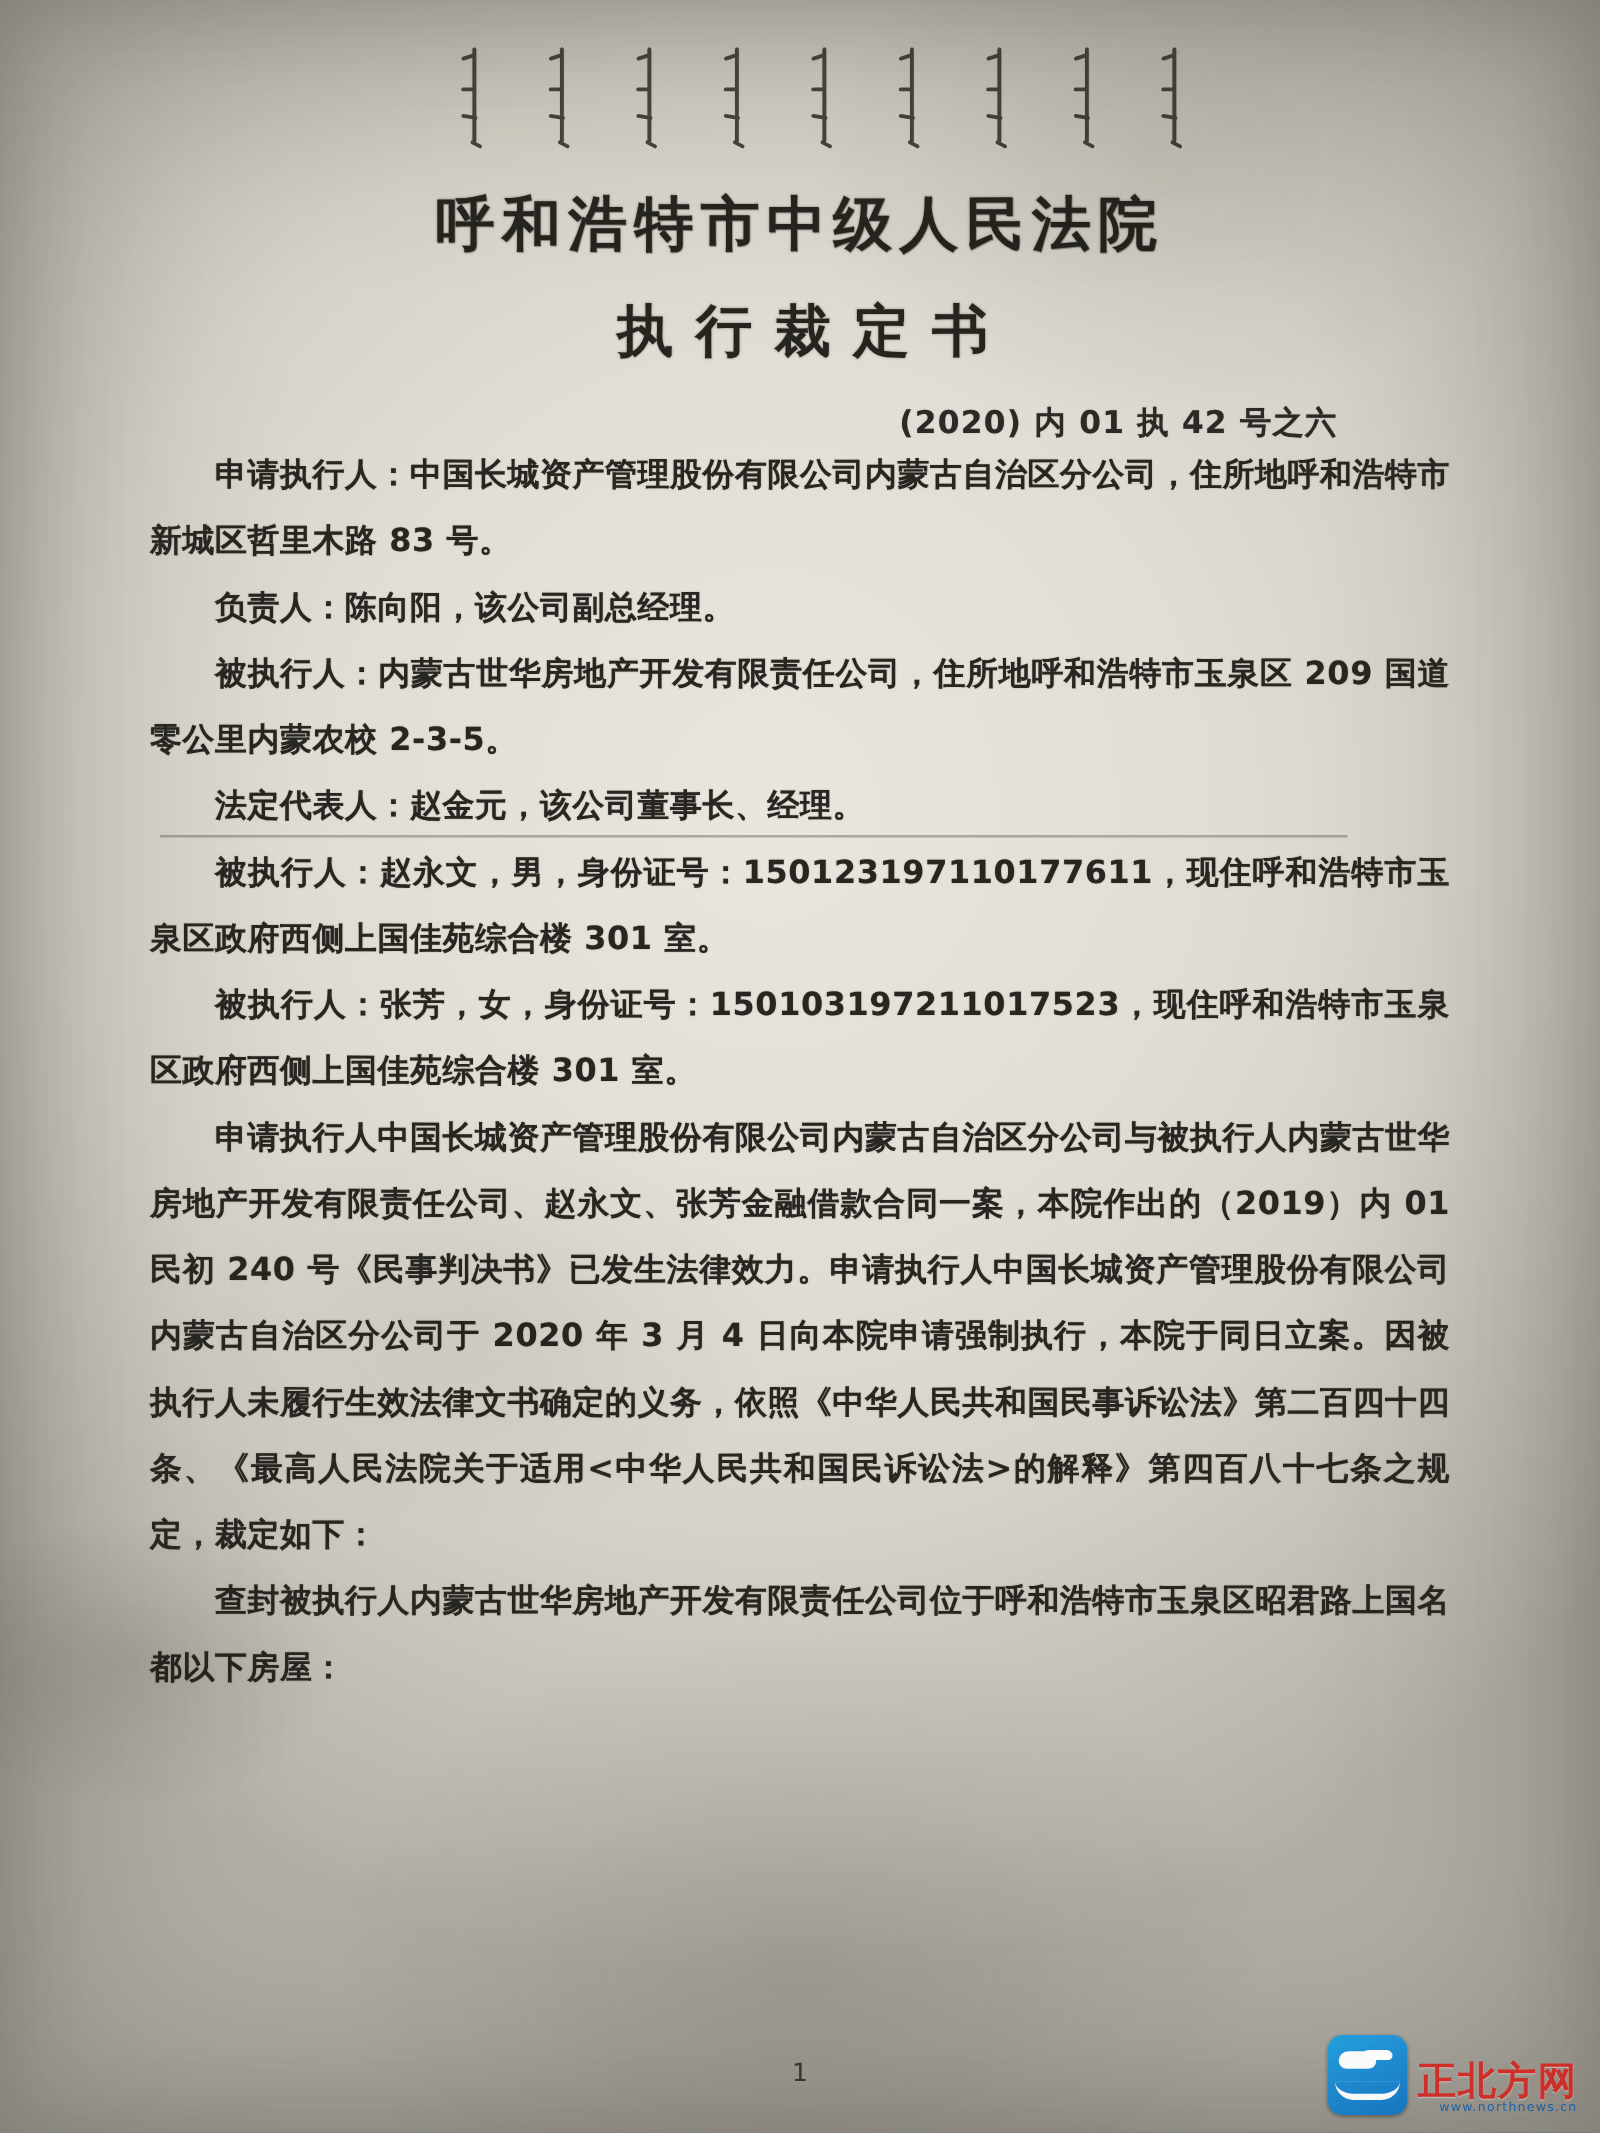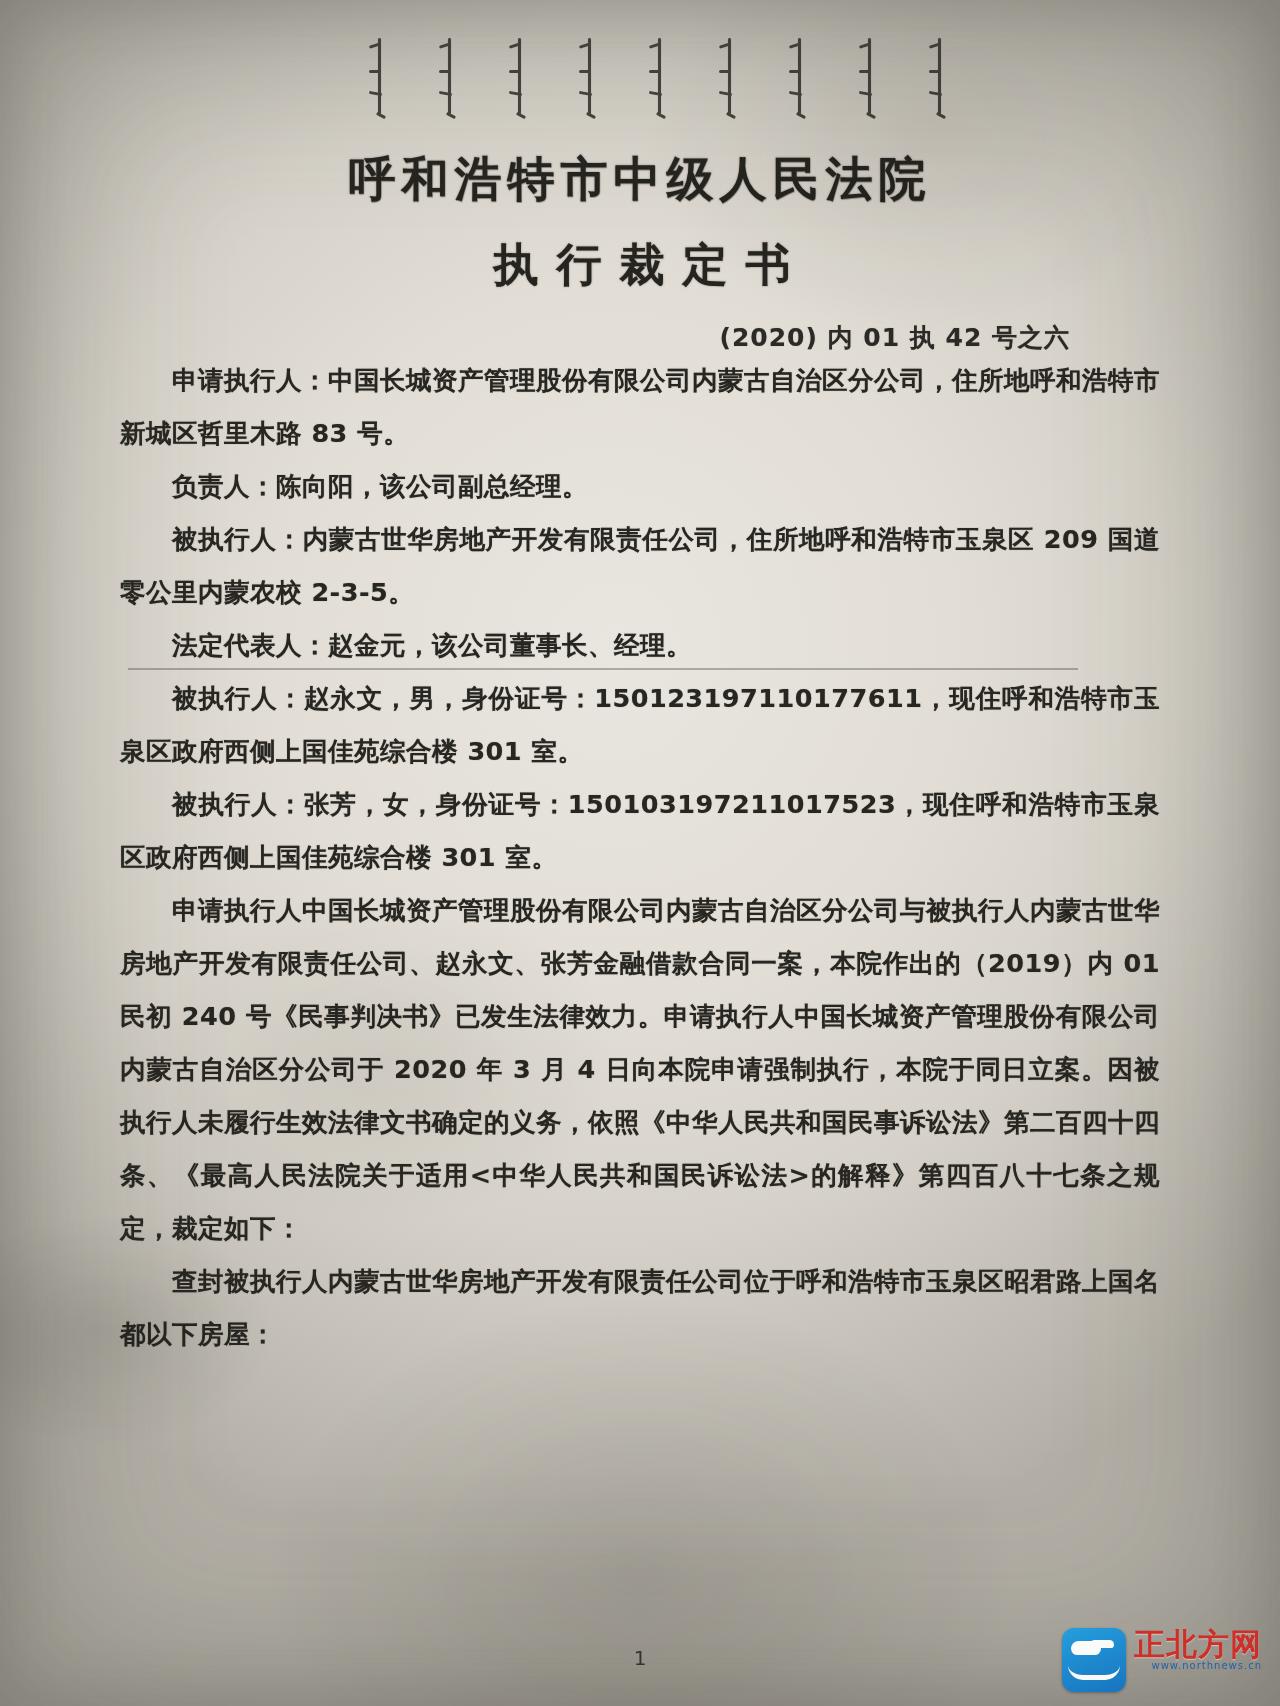--- a/index.html
+++ b/index.html
@@ -148,21 +148,21 @@
     text-align: center;
     font-size: 20px;
     color: #35332e;
   }
   
   .watermark {
     position: absolute;
     right: 18px;
     bottom: 14px;
     display: flex;
-    align-items: flex-start;
+    align-items: flex-end;
     gap: 8px;
     opacity: 0.95;
   }
   .wm-badge {
     width: 64px;
     height: 64px;
     border-radius: 12px;
     background: linear-gradient(160deg, #1f9fe0 0%, #1173c4 100%);
     position: relative;
     box-shadow: 0 1px 3px rgba(0,0,0,0.35);

